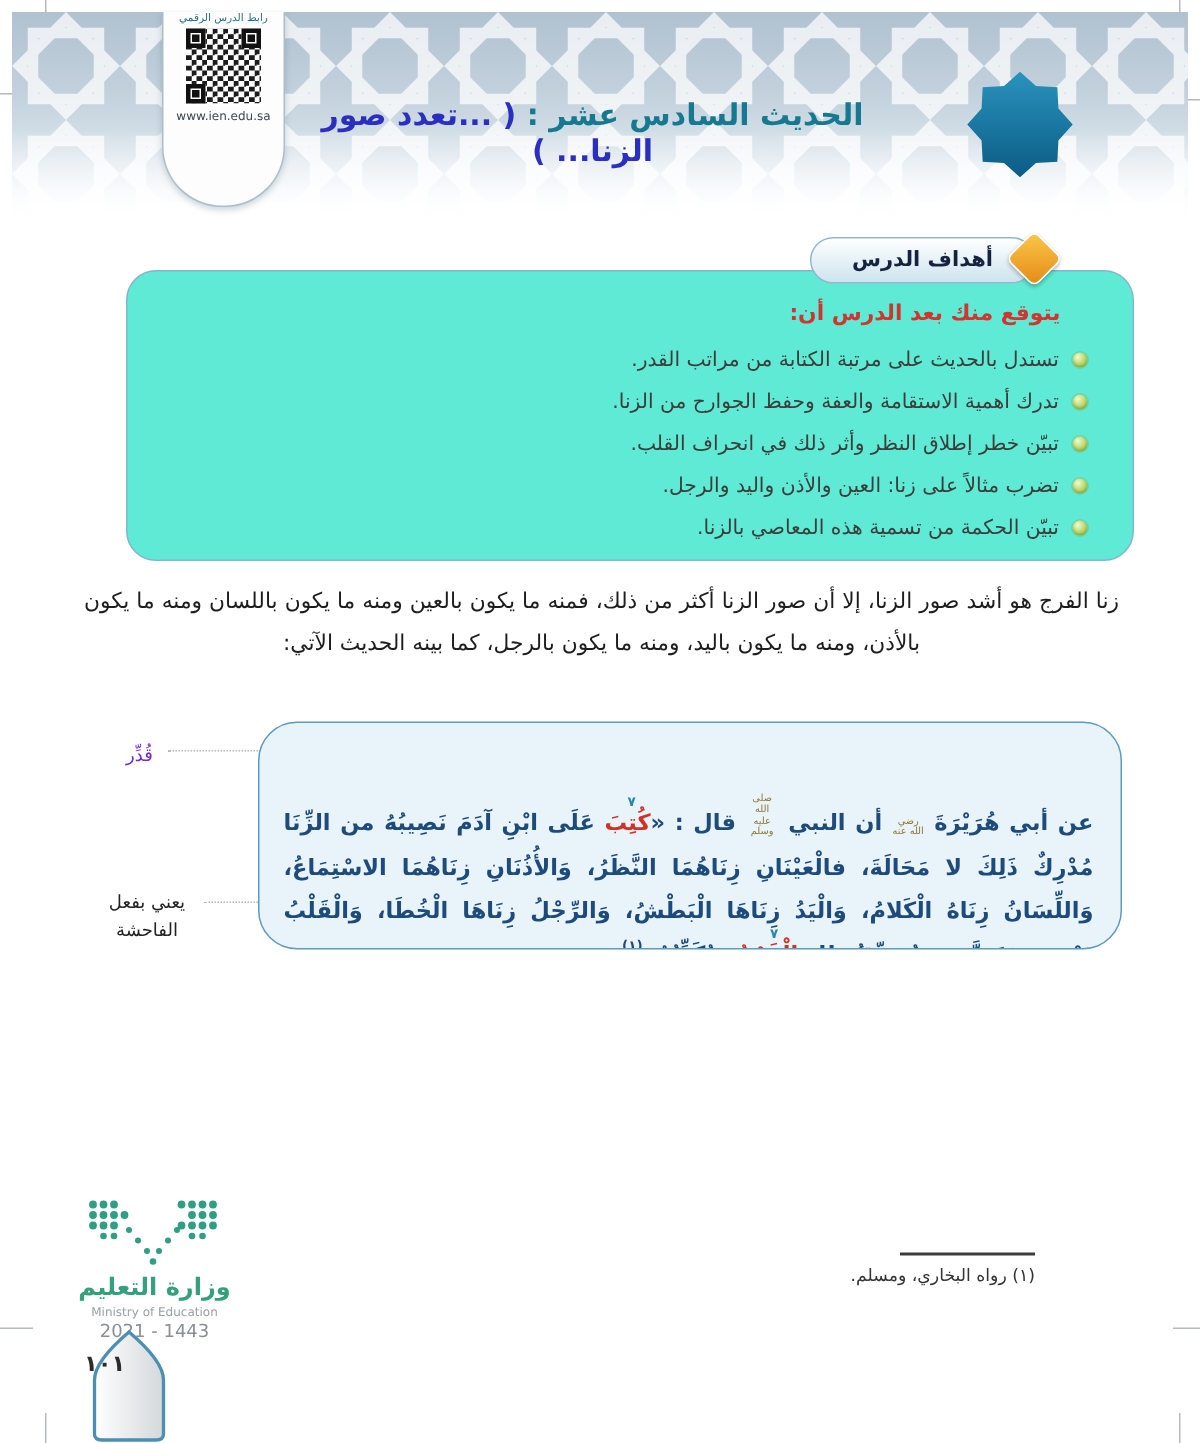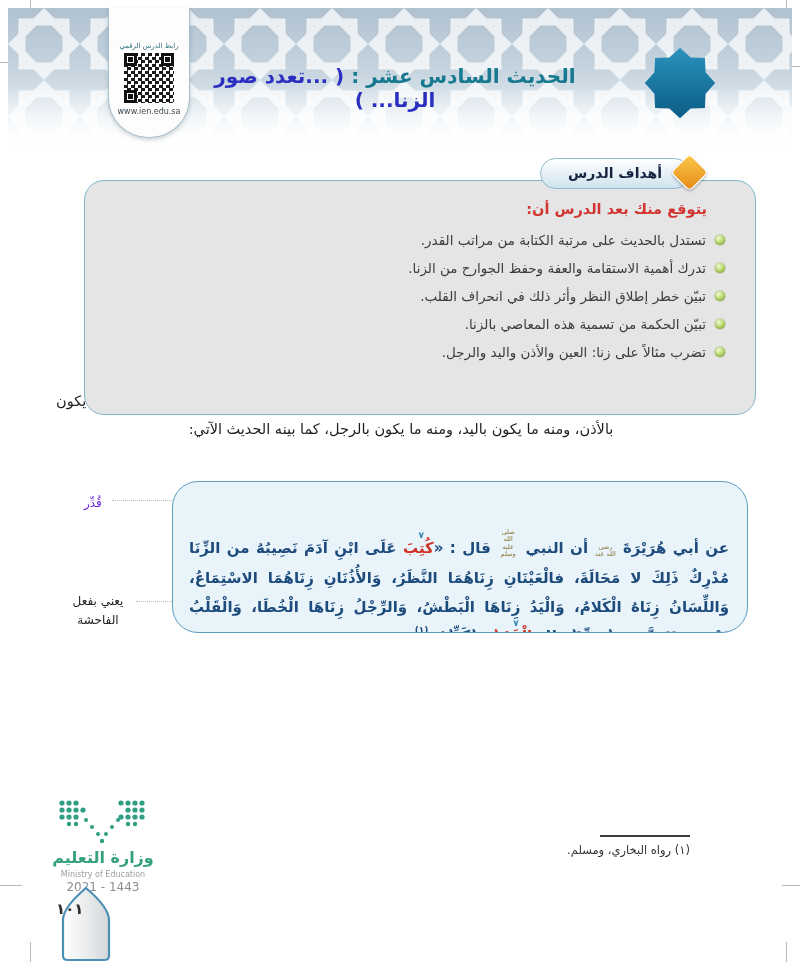--- a/index.html
+++ b/index.html
@@ -22,32 +22,32 @@
   .rosette { position:absolute; left:643px; top:46px; width:74px; height:74px; z-index:4; }
   .page-title { position:absolute; left:180px; top:64px; width:430px; z-index:4;
                 direction:rtl; text-align:center; font-size:20px; font-weight:bold; }
   .page-title .t-prefix { color:#17798f; }
   .page-title .t-rest   { color:#2b2fc0; }
 
   
   .qr-tab { position:absolute; left:108px; top:8px; width:82px; height:130px; z-index:6;
             background:#fdfdfd; border:1px solid #a9bfca; border-top:none;
             border-radius:0 0 40px 40px; box-shadow:0 2px 4px rgba(60,90,110,.25); text-align:center; }
-  .qr-label { display:block; margin-top:34px; font-size:7px; color:#2a6f84; direction:rtl; }
+  .qr-label { display:block; font-size:7px; color:#2a6f84; direction:rtl; }
   .qr-box { position:relative; width:50px; height:50px; margin:3px auto 0;
             background:conic-gradient(#1c1c1c 25%, #fff 0 50%, #1c1c1c 0 75%, #fff 0); background-size:7px 7px;
             outline:2px solid #fff; }
   .qr-f { position:absolute; width:13px; height:13px; border:3px solid #111; background:#fff; }
   .qr-f::after { content:""; position:absolute; inset:1px; background:#111; }
   .qr-f.f1{left:0;top:0;} .qr-f.f2{right:0;top:0;} .qr-f.f3{left:0;bottom:0;}
   .qr-url { display:block; margin-top:4px; font-size:8px; color:#3c4850; }
 
   
-  .obj-box { position:absolute; left:84px; top:180px; width:672px; height:235px; z-index:3;
-             background:#e5e5e5; border:1.5px solid #83b5cc; border-radius:20px; direction:rtl; }
+  .obj-box { position:absolute; left:84px; top:180px; width:672px; height:194px; z-index:3;
+             background:#5eead4; border:1.5px solid #83b5cc; border-radius:20px; direction:rtl; }
   .obj-heading { margin:20px 48px 0 0; color:#d23430; font-weight:bold; font-size:14.5px; }
   .obj-list { list-style:none; margin:15px 30px 0 4px; direction:rtl; }
   .obj-list li { display:flex; align-items:center; gap:9px; margin-bottom:12px; font-size:13.5px; color:#3c3c3c; }
   .bullet { width:10px; height:10px; border-radius:50%; flex:none;
             background:radial-gradient(circle at 35% 30%, #f2f9cf, #b7d867 55%, #8cb645);
             box-shadow:inset 0 -1px 2px rgba(90,120,40,.45), 0 0 0 1px rgba(140,170,90,.35); }
   .obj-tab { position:absolute; left:540px; top:158px; width:150px; height:31px; z-index:5;
              background:linear-gradient(180deg,#ffffff,#cfe3ee); border:1px solid #8fb9cc; border-radius:16px;
              line-height:29px; text-align:center; font-size:14px; font-weight:bold; color:#16233f; direction:rtl; }
   .diamond { position:absolute; left:676px; top:159px; width:27px; height:27px; z-index:6;
@@ -159,25 +159,25 @@
       <li>
           <span class="bullet"></span>
           <span>تدرك أهمية الاستقامة والعفة وحفظ الجوارح من الزنا.</span>
         </li>
       <li>
           <span class="bullet"></span>
           <span>تبيّن خطر إطلاق النظر وأثر ذلك في انحراف القلب.</span>
         </li>
       <li>
           <span class="bullet"></span>
+          <span>تضرب مثالاً على زنا: العين والأذن واليد والرجل.</span>
+        </li>
+      <li>
+          <span class="bullet"></span>
           <span>تبيّن الحكمة من تسمية هذه المعاصي بالزنا.</span>
-        </li>
-      <li>
-          <span class="bullet"></span>
-          <span>تضرب مثالاً على زنا: العين والأذن واليد والرجل.</span>
         </li>
     </ul>
   </div>
   <div class="obj-tab">أهداف الدرس</div>
   <div class="diamond"></div>
 
   <p class="intro">زنا الفرج هو أشد صور الزنا، إلا أن صور الزنا أكثر من ذلك، فمنه ما يكون بالعين ومنه ما يكون باللسان ومنه ما يكون بالأذن، ومنه ما يكون باليد، ومنه ما يكون بالرجل، كما بينه الحديث الآتي:</p>
 
   <span class="note-top">قُدِّر</span>
   <div class="leader l-top"></div>

